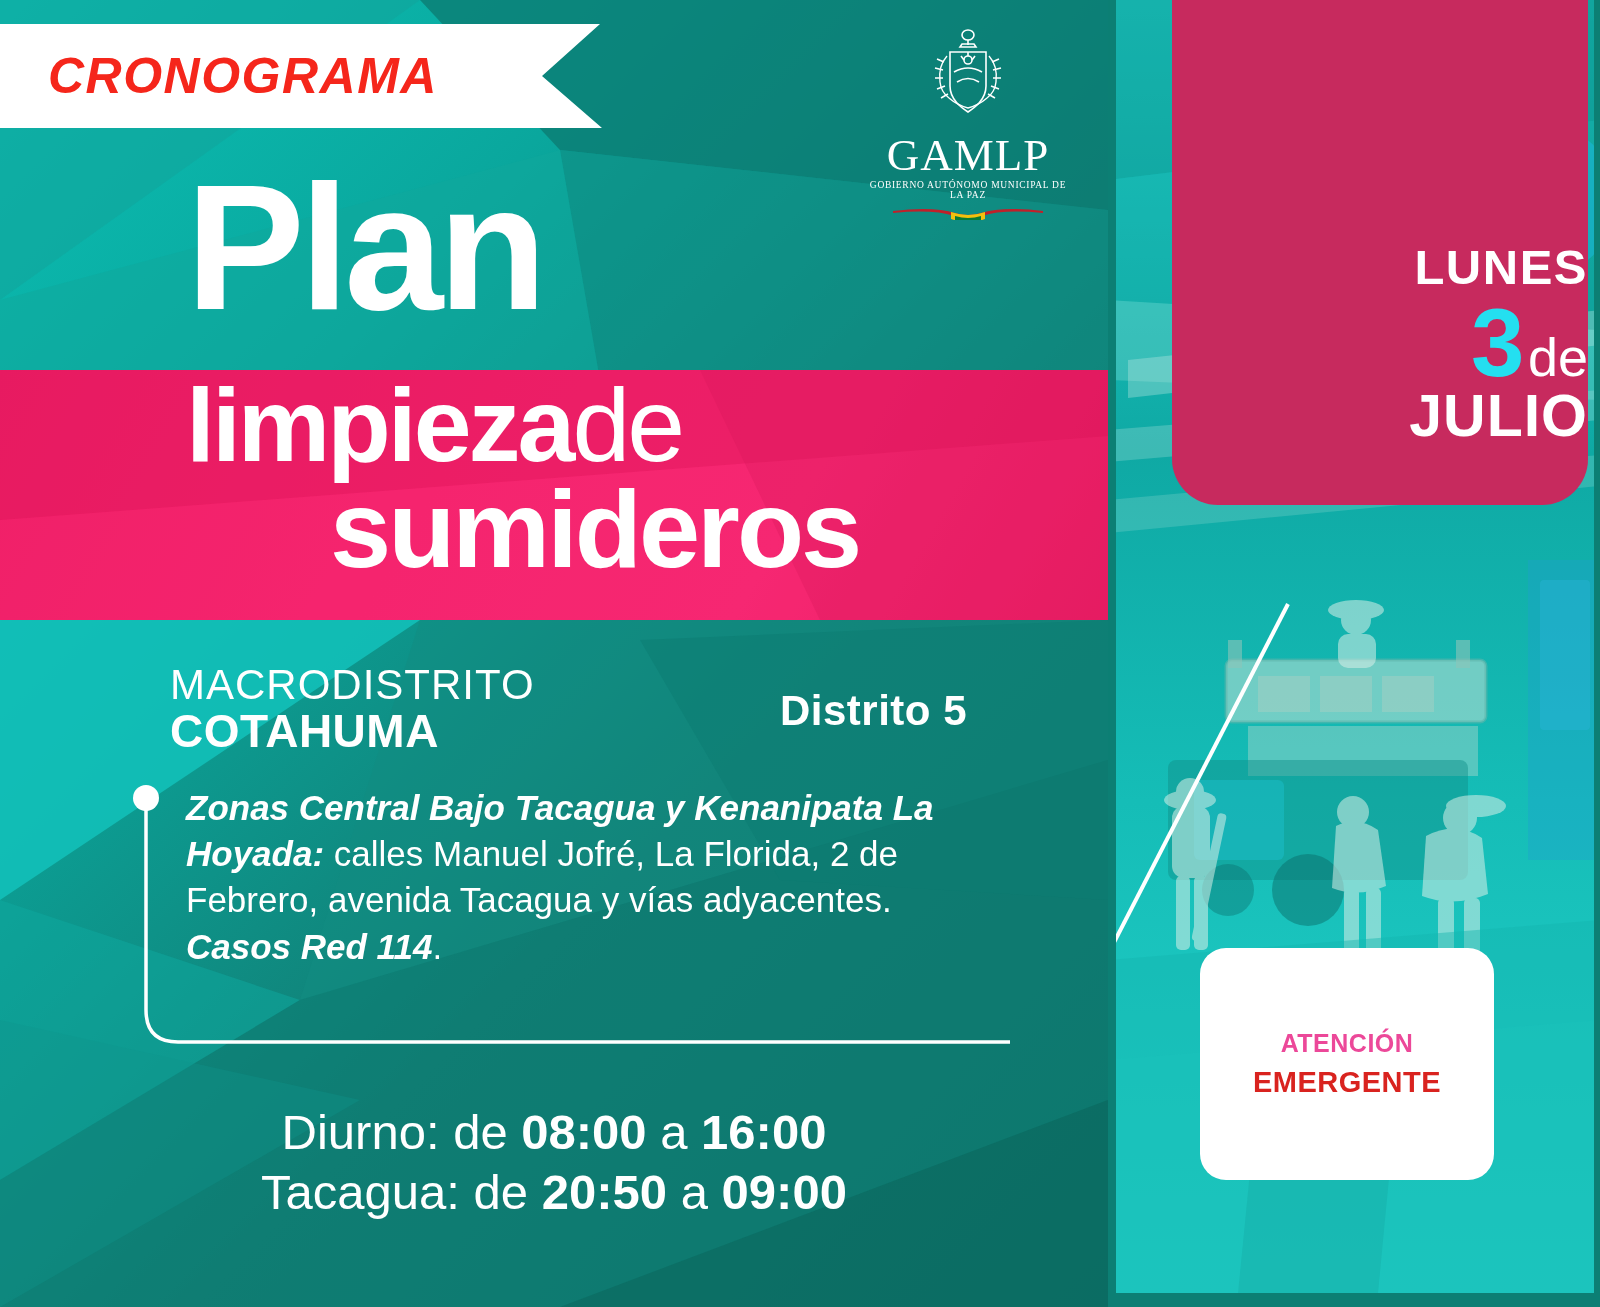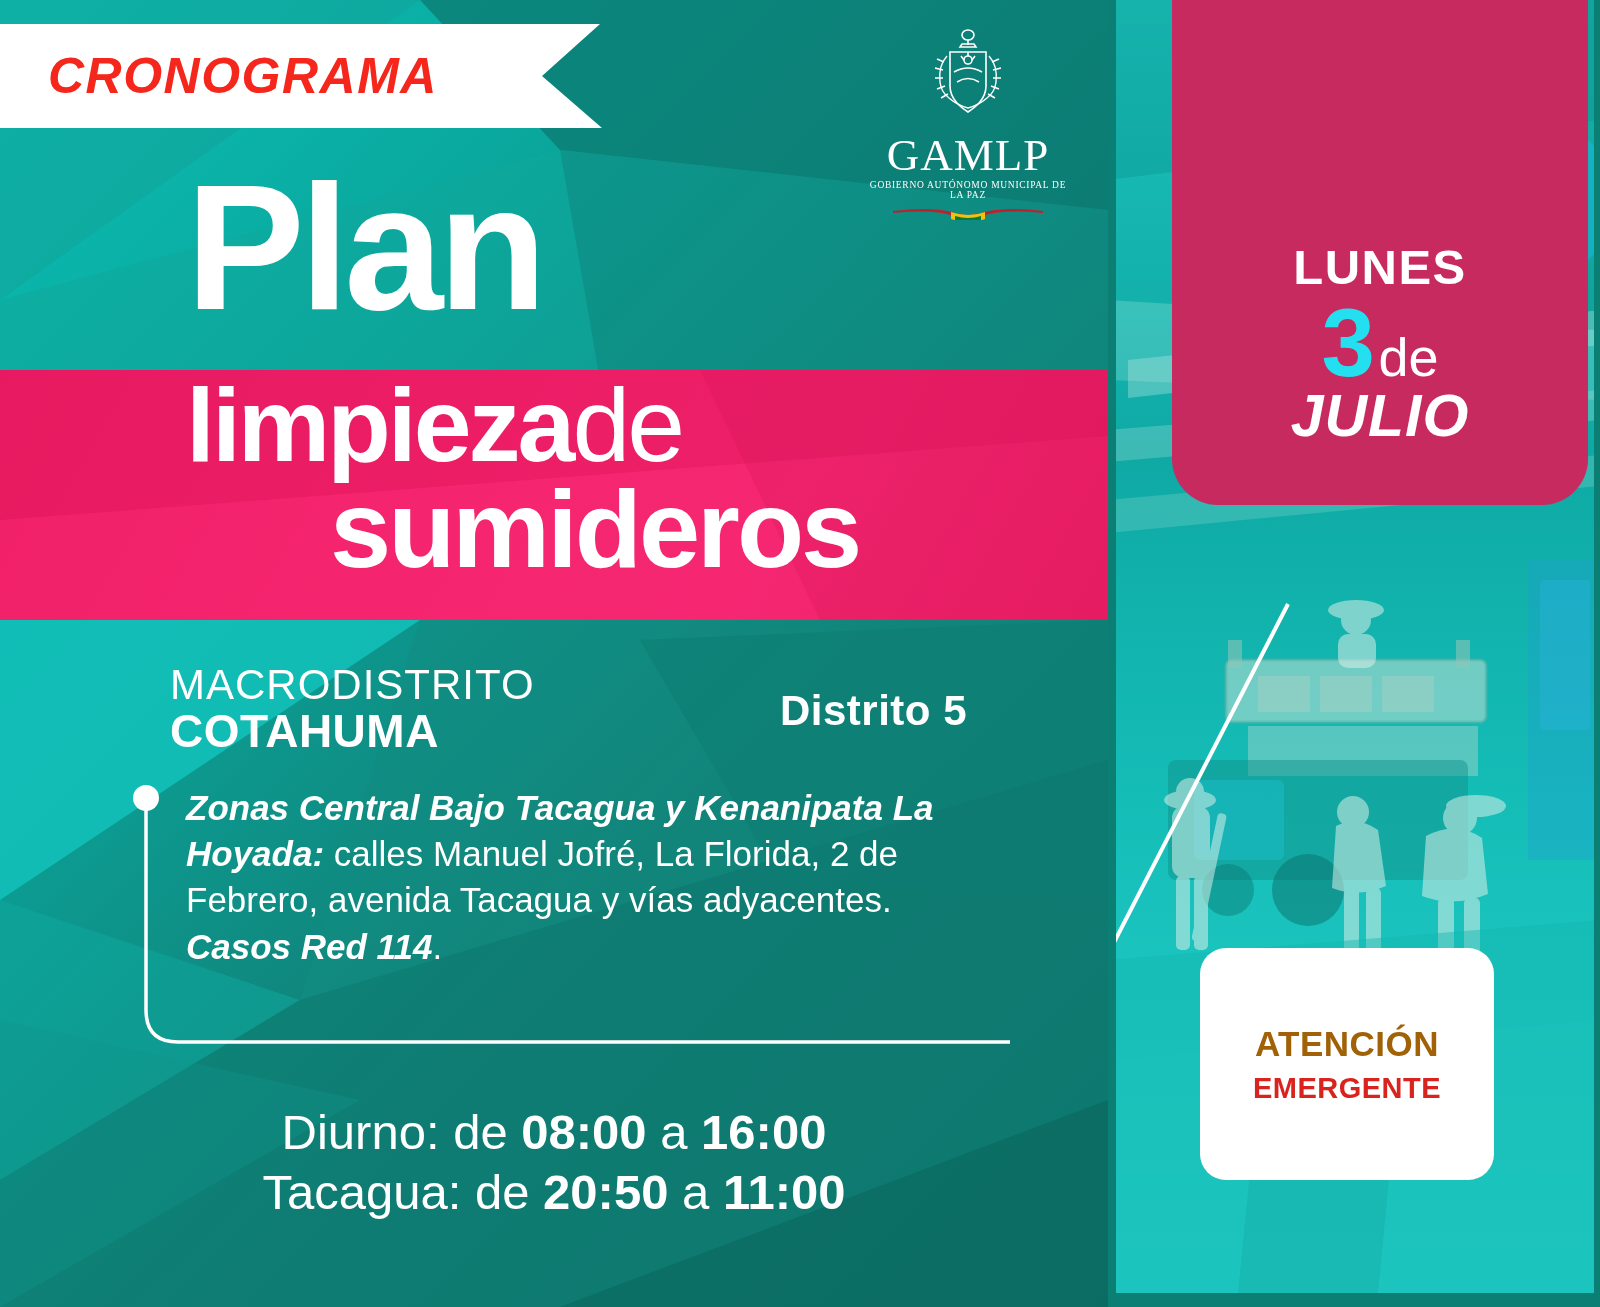--- a/index.html
+++ b/index.html
@@ -139,38 +139,38 @@
   .lapaz { padding-left: 20px; text-align: center; width: 142px; }
   .lapaz svg { display: block; margin: 0 auto; }
   .lapaz-sub { color:#fff; font-size: 8px; letter-spacing: .6px; margin-top: 4px; font-weight: 700; }
 
   
   .date-badge {
     position: absolute; left: 64px; top: 0;
     width: 416px; height: 505px; z-index: 9;
     background: #c72a5e;
     border-radius: 0 0 46px 46px;
-    color: #fff; text-align: center;
+    color: #fff; text-align: right;
     padding-top: 242px;
   }
   .d-day   { font-size: 49px; font-weight: 700; letter-spacing: 1.5px; line-height: 1.05; }
   .d-mid   { line-height: 1.0; margin-top: 2px; }
   .d-num   { font-size: 96px; font-weight: 700; color: #24dff0; letter-spacing: -1px; }
   .d-de    { font-size: 54px; font-weight: 400; color:#fff; letter-spacing: 0; }
-  .d-month { font-size: 59px; font-weight: 700; letter-spacing: 1px; line-height: 1.0; margin-top: -4px; font-style: italic; }
+  .d-month { font-size: 59px; font-weight: 700; letter-spacing: 1px; line-height: 1.0; margin-top: -4px; }
 
   
   .att-box {
     position: absolute; left: 92px; top: 948px;
     width: 294px; height: 232px; z-index: 9;
     background: #ffffff; border-radius: 26px;
     display: flex; flex-direction: column;
     align-items: center; justify-content: center; gap: 8px;
   }
-  .att-1 { font-size: 35px; font-weight: 700; color: #a16207; letter-spacing: .5px; }
+  .att-1 { font-size: 25px; font-weight: 700; color: #ec4899; letter-spacing: .5px; }
   .att-2 { font-size: 29px; font-weight: 700; color: #d9231f; letter-spacing: .5px; }
 </style>
 </head>
 <body>
 
 <div id="poster">
 
   <div class="main-panel">
 
     <div class="poly" style="left:0;top:0;">
@@ -259,21 +259,21 @@
       <div class="sched-line">
         <span class="lab">Diurno: de</span>
         <span class="tm">08:00</span>
         <span class="lab">a</span>
         <span class="tm">16:00</span>
       </div>
       <div class="sched-line">
         <span class="lab">Tacagua: de</span>
         <span class="tm">20:50</span>
         <span class="lab">a</span>
-        <span class="tm">11:00</span>
+        <span class="tm">09:00</span>
       </div>
     </div>
   </div>
 
   <div class="photo-col">
     <div class="photo-inner">
       <svg width="492" height="1293" viewBox="0 0 492 1293" style="position:absolute;left:-8px;top:0;">
         <defs>
           <linearGradient id="pg" x1="0" y1="0" x2="0" y2="1">
             <stop offset="0%" stop-color="#1fd0cb"></stop>

